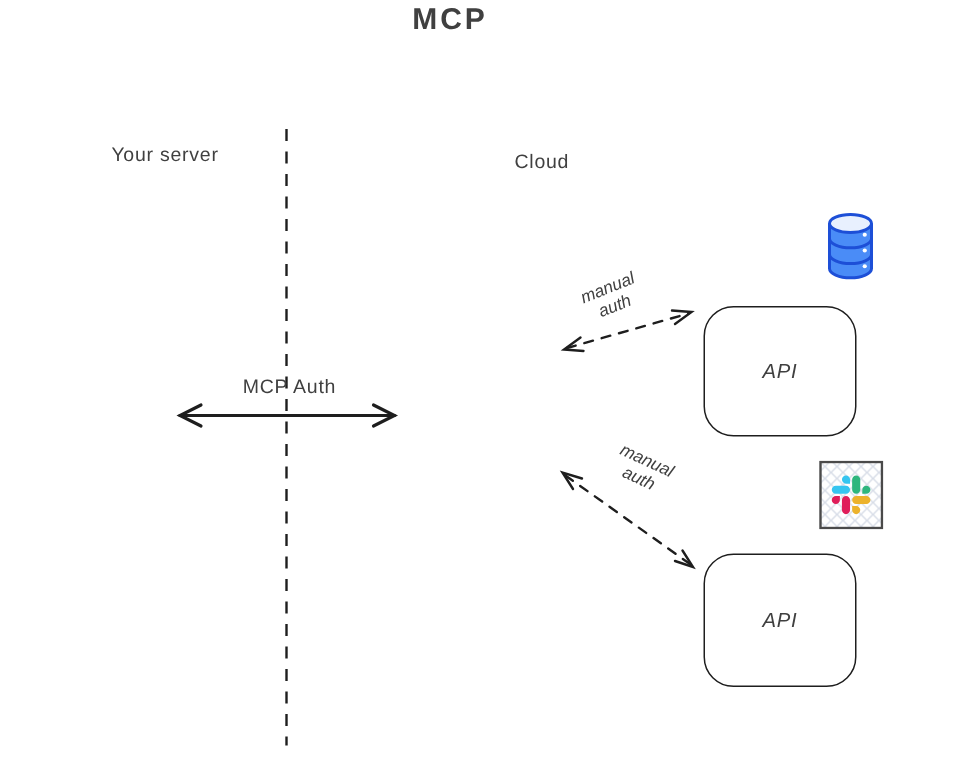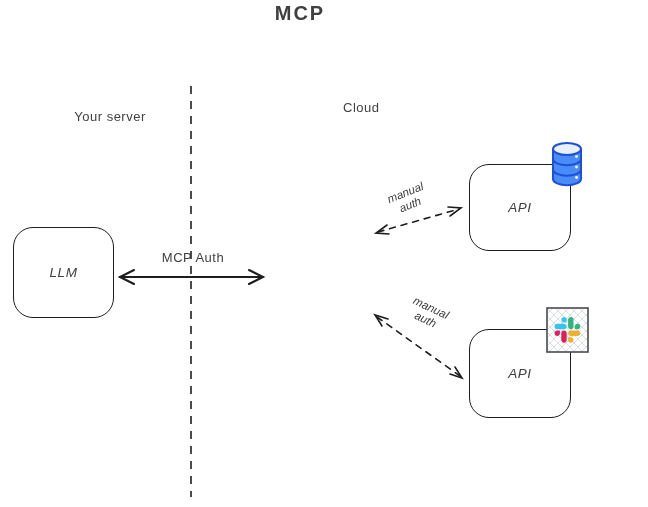--- a/index.html
+++ b/index.html
@@ -6,21 +6,21 @@
   .canvas{
     position:relative;width:648px;height:507px;background:#ffffff;
     font-family:"Liberation Sans",sans-serif;color:#404040;overflow:hidden;padding-left:12px;
   }
   .abs{position:absolute;}
   .title{
     left:250px;top:2px;width:100px;text-align:center;
     font-size:20px;font-weight:700;letter-spacing:2px;
   }
   .zone-label{font-size:13px;letter-spacing:0.5px;}
-  .zone-left{left:55px;top:109px;width:110px;text-align:center;}
+  .zone-left{left:55px;top:95px;width:110px;text-align:center;}
   .zone-right{left:343px;top:100px;width:70px;}
   .node{
     border:1.7px solid #1e1e1e;border-radius:20px;background:#ffffff;
     display:flex;align-items:center;justify-content:center;
     font-size:13.5px;letter-spacing:0.5px;box-sizing:border-box;
   }
   .node-llm{left:13px;top:227px;width:101px;height:91px;}
   .node-mcp{left:272px;top:228px;width:101px;height:92px;}
   .node-api-top{left:469px;top:164px;width:102px;height:87px;}
   .node-api-bottom{left:469px;top:329px;width:102px;height:89px;}
@@ -28,21 +28,21 @@
   .edge-label{font-size:13px;letter-spacing:0.5px;}
   .mcp-auth-label{left:150px;top:250px;width:86px;text-align:center;}
   .manual-label{
     font-size:11.5px;font-style:italic;line-height:1.15;
     text-align:center;width:60px;
   }
   .manual-top{left:378px;top:186px;transform:rotate(-22deg);}
   .manual-bottom{left:398px;top:301px;transform:rotate(25deg);}
   .icon-layer{z-index:3;}
   svg.overlay{left:0;top:0;z-index:1;pointer-events:none;}
-  .node{z-index:2;}
+  .node{z-index:2;margin-top:40px;}
   .txt{z-index:4;}
 </style>
 </head>
 <body>
 
 <div class="canvas">
 
   <svg class="overlay abs" width="648" height="507" viewBox="0 0 648 507">
 
     <line x1="191" y1="86" x2="191" y2="497" stroke="#1e1e1e" stroke-width="1.6" stroke-dasharray="8 7"></line>
@@ -63,23 +63,20 @@
       <path d="M377 317 L460 376" stroke-dasharray="6 6"></path>
       <path d="M382 326 L375 315 L388 319"></path>
       <path d="M455 367 L462 378 L450 374"></path>
     </g>
   </svg>
 
   <div class="abs title txt">MCP</div>
   <div class="abs zone-label zone-left txt">Your server</div>
   <div class="abs zone-label zone-right txt">Cloud</div>
 
-  <div class="abs node node-llm">
-    <span class="italic-label">LLM</span>
-  </div>
   <div class="abs node node-api-top">
     <span class="italic-label">API</span>
   </div>
   <div class="abs node node-api-bottom">
     <span class="italic-label">API</span>
   </div>
 
   <div class="abs edge-label mcp-auth-label txt">MCP Auth</div>
   <div class="abs manual-label manual-top txt">
     <div>manual</div>

